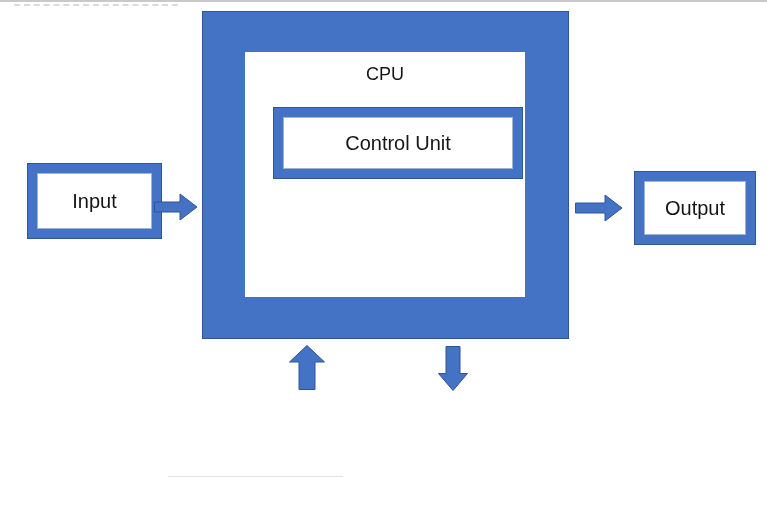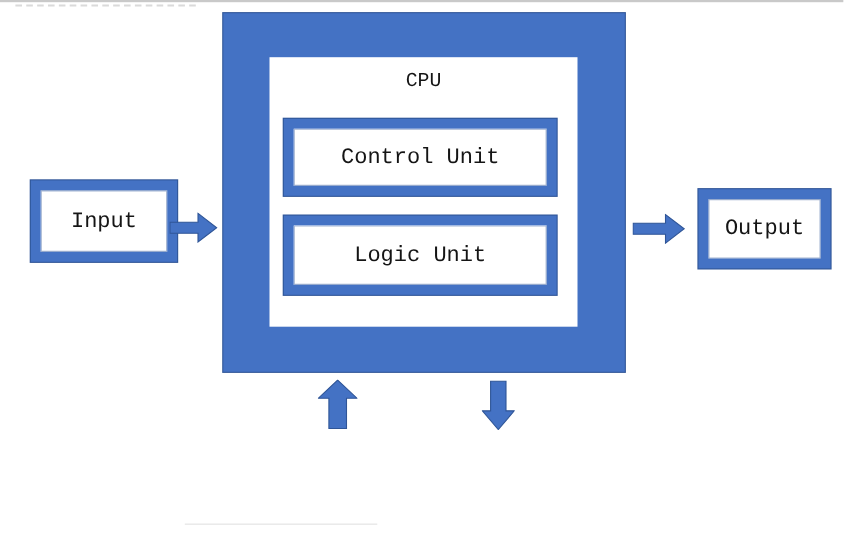--- a/index.html
+++ b/index.html
@@ -1,18 +1,18 @@
 <!DOCTYPE html>
 <html><head>
 <meta charset="utf-8">
 <style>
   html,body { margin:0; padding:0; background:#ffffff; }
   .canvas {
     position:relative; width:767px; height:505px; background:#ffffff;
-    font-family:Liberation Mono, monospace; color:#151515; overflow:hidden;
+    font-family:Liberation Sans, sans-serif; color:#151515; overflow:hidden;
   }
   
   .top-border    { position:absolute; left:0; top:0; width:767px; height:2px; background:#c9c9c9; }
   .dash-marks    { position:absolute; left:14px; top:4px; width:164px; height:0; border-top:2px dashed #dadada; }
   .bottom-divider{ position:absolute; left:168px; top:476px; width:175px; height:1px; background:#e2e2e2; }
 
   
   .cpu-outer {
     position:absolute; left:203px; top:12px; width:365px; height:326px;
     background:#4472C4; box-shadow:0 0 0 1px #2F5597;
@@ -29,21 +29,21 @@
   
   .thickbox {
     position:absolute; background:#4472C4; box-shadow:0 0 0 1px #2F5597;
   }
   .thickbox .inner {
     position:absolute; left:9px; top:9px; right:9px; bottom:9px;
     background:#ffffff; box-shadow: inset 0 0 0 1px rgba(47,85,151,0.45);
     display:flex; align-items:center; justify-content:center;
     font-size:20px; white-space:nowrap;
   }
-  .box-control { left:258px; top:108px; width:248px; height:70px; }
+  .box-control { left:274px; top:108px; width:248px; height:70px; }
   .box-logic   { left:258px; top:196px; width:248px; height:72px; }
   .box-input   { left:28px;  top:164px; width:133px; height:74px; }
   .box-output  { left:635px; top:172px; width:120px; height:72px; }
   .box-memory  { left:253px; top:397px; width:252px; height:70px; }
 
   
   .arrow { position:absolute; }
   .arr-in   { left:154px; top:193px; width:44px; height:28px; }
   .arr-out  { left:575px; top:194px; width:48px; height:28px; }
   .arr-up   { left:289px; top:345px; width:36px; height:45px; }
@@ -63,23 +63,20 @@
   <div class="cpu-outer">
     <div class="cpu-panel">
       <div class="cpu-title">CPU</div>
     </div>
   </div>
 
   <div class="thickbox box-control">
     <div class="inner">Control Unit</div>
   </div>
 
-  <div class="thickbox box-logic">
-    <div class="inner">Logic Unit</div>
-  </div>
 
   <div class="thickbox box-input">
     <div class="inner">Input</div>
   </div>
 
   <div class="thickbox box-output">
     <div class="inner">Output</div>
   </div>
 
 

